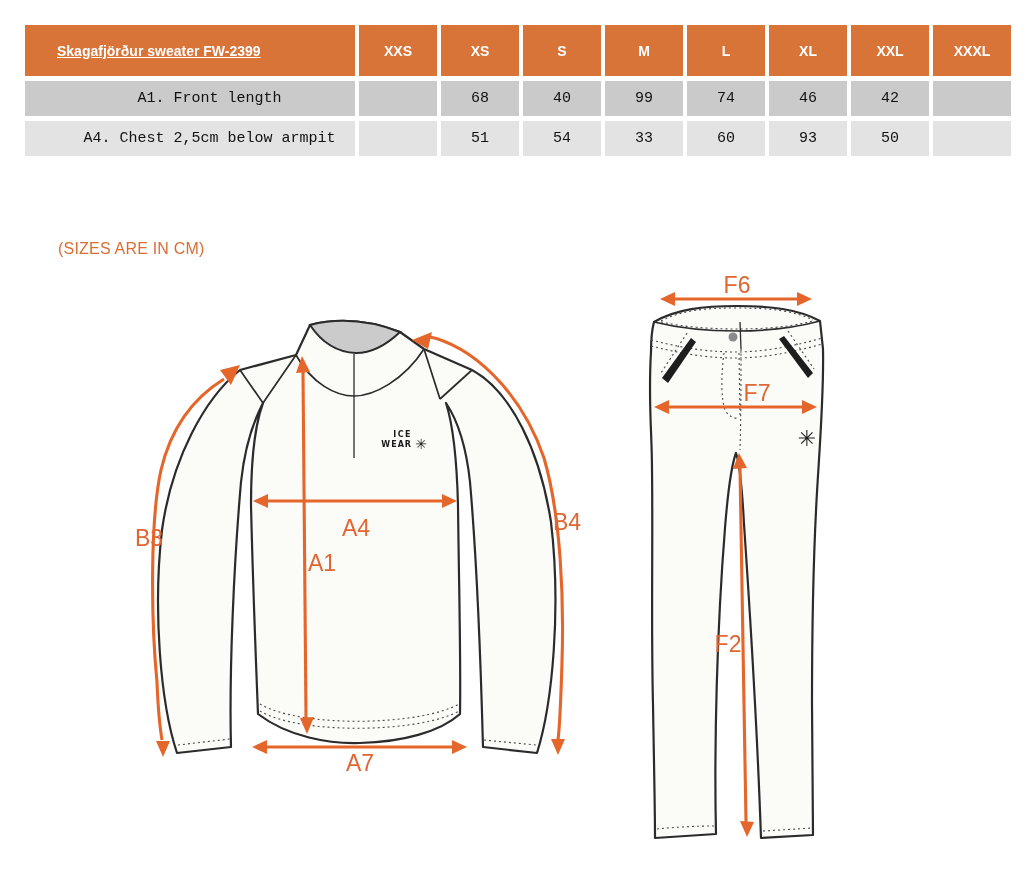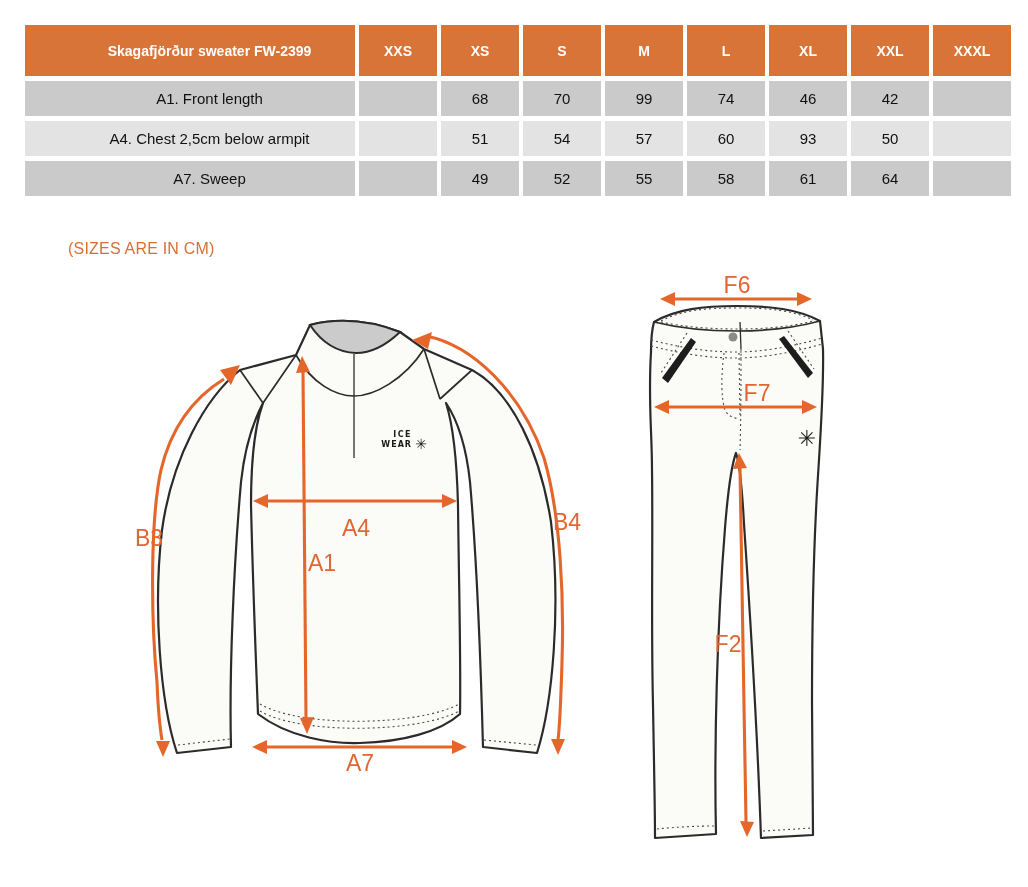--- a/index.html
+++ b/index.html
@@ -4,29 +4,29 @@
 <style>
   html,body{margin:0;padding:0;background:#fff;}
   .canvas{position:relative;width:1028px;height:887px;background:#ffffff;
           font-family:"Liberation Sans",sans-serif;overflow:hidden;}
 
   
   table.size-chart{position:absolute;left:21px;top:20px;width:990px;
                    border-collapse:separate;border-spacing:4px 5px;table-layout:fixed;}
   table.size-chart th{background:#D97438;color:#ffffff;
                       font:bold 14px "Liberation Sans",sans-serif;height:49px;}
-  th.product-cell{text-align:center;padding-left:40px;}
-  table.size-chart td{height:33px;font-family:Liberation Sans, sans-serif;
+  th.product-cell{text-align:left;padding-left:32px;text-decoration:underline;}
+  table.size-chart td{height:33px;font-family:Liberation Mono, monospace;
                       font-size:15px;color:#111;text-align:center;vertical-align:middle;}
   td.row-label{text-align:left;padding-left:40px;}
   tr.dark td{background:#CACACA;}
   tr.light td{background:#E3E3E3;}
 
   
-  .sizes-note{position:absolute;left:68px;top:240px;color:#D96E35;
+  .sizes-note{position:absolute;left:58px;top:240px;color:#D96E35;
               font-size:16px;letter-spacing:0.2px;}
 
   
   svg{position:absolute;}
   .outline{fill:#FBFBF8;stroke:#2B2B2B;stroke-width:2.2;stroke-linejoin:round;}
   .seam{fill:none;stroke:#2B2B2B;stroke-width:1.7;}
   .thinline{fill:none;stroke:#2B2B2B;stroke-width:1.3;}
   .stitch{fill:none;stroke:#4a4a4a;stroke-width:1.1;stroke-dasharray:2 3;}
   .arrow{fill:none;stroke:#E5662A;stroke-width:3.1;}
   .head{fill:#E5662A;stroke:none;}
@@ -62,47 +62,36 @@
         <th>XL</th>
         <th>XXL</th>
         <th>XXXL</th>
       </tr>
     </thead>
     <tbody>
       <tr class="dark">
         <td class="row-label">A1. Front length</td>
         <td></td>
         <td>68</td>
-        <td>70</td>
+        <td>40</td>
         <td>99</td>
         <td>74</td>
         <td>46</td>
         <td>42</td>
         <td></td>
       </tr>
       <tr class="light">
         <td class="row-label">A4. Chest 2,5cm below armpit</td>
         <td></td>
         <td>51</td>
         <td>54</td>
-        <td>57</td>
+        <td>33</td>
         <td>60</td>
         <td>93</td>
         <td>50</td>
-        <td></td>
-      </tr>
-      <tr class="dark">
-        <td class="row-label">A7. Sweep</td>
-        <td></td>
-        <td>49</td>
-        <td>52</td>
-        <td>55</td>
-        <td>58</td>
-        <td>61</td>
-        <td>64</td>
         <td></td>
       </tr>
     </tbody>
   </table>
 
   <div class="sizes-note">(SIZES ARE IN CM)</div>
 
   <svg style="left:105px;top:280px" width="495" height="510" viewBox="105 280 495 510">
     <g>
       <path class="outline" d="M 310,325 Q 353,314 400,332 L 424,349 L 472,370

